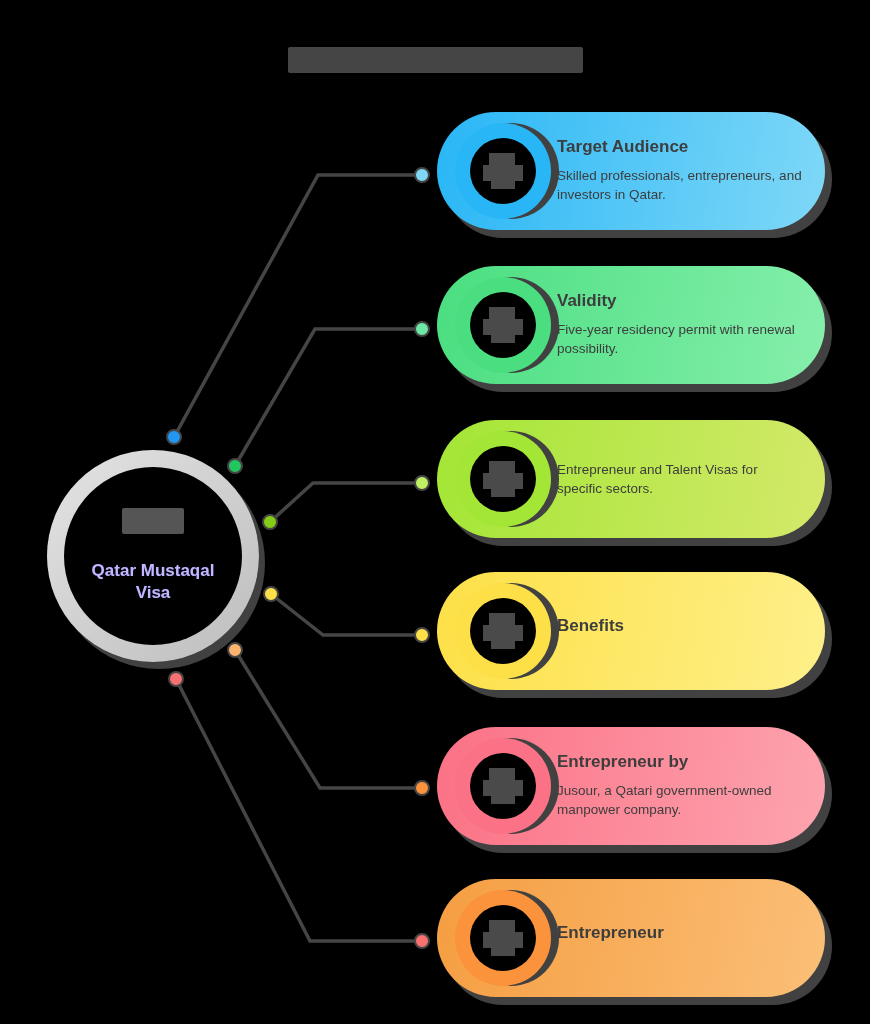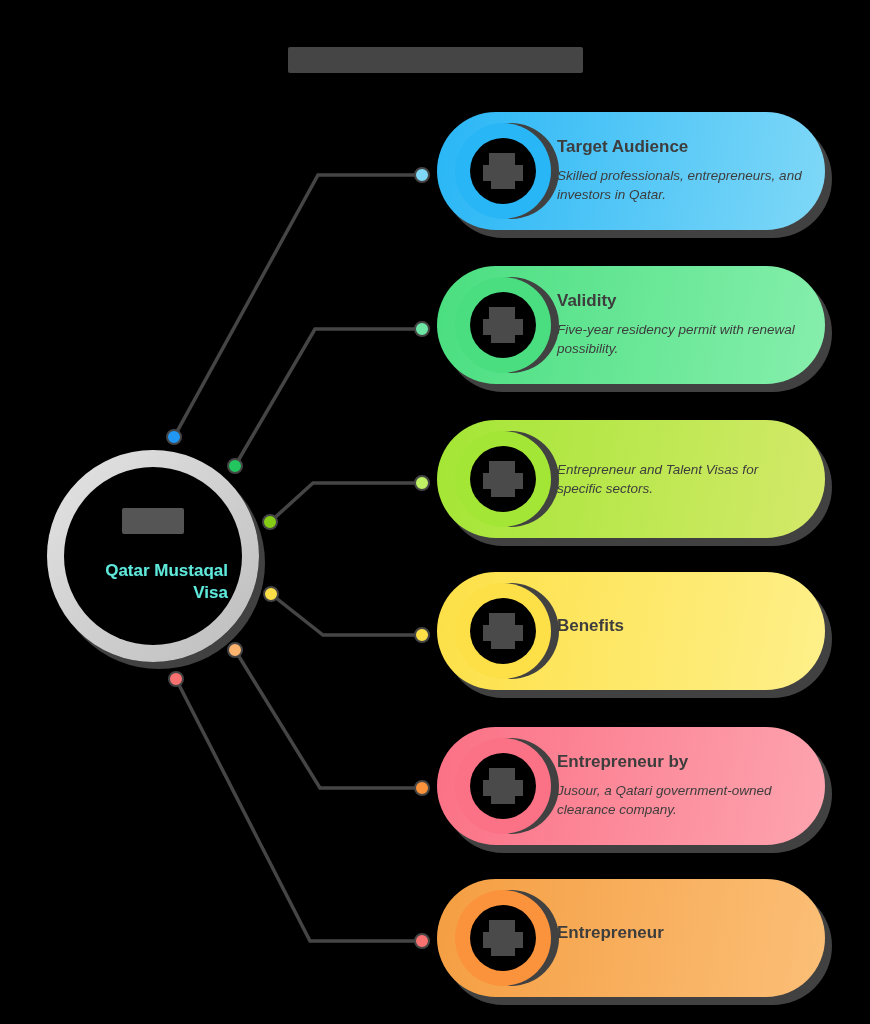--- a/index.html
+++ b/index.html
@@ -56,24 +56,24 @@
     align-items: center;
     justify-content: center;
   }
   #hub-icon-redacted {
     width: 62px; height: 26px;
     background: #555555;
     border-radius: 2px;
     margin-bottom: 26px;
   }
   #hub-label {
-    color: #5eead4;
+    color: #c4b5fd;
     font-size: 17px;
     font-weight: bold;
-    text-align: right;
+    text-align: center;
     line-height: 1.28;
     width: 150px;
     text-shadow: 0 0 1px rgba(59,130,246,0.4);
   }
 
   
   .card-wrap {
     position: absolute;
     left: 437px;
     width: 388px;
@@ -99,21 +99,20 @@
     font-size: 17px;
     font-weight: bold;
     color: #3d3d3d;
     margin-bottom: 9px;
     line-height: 1.1;
   }
   .card-desc {
     font-size: 13.5px;
     color: #3d3d3d;
     line-height: 1.42;
-    font-style: italic;
   }
 
   
   .icon-ring-shadow {
     position: absolute;
     left: 26px; top: 50%;
     transform: translateY(-50%);
     width: 96px; height: 96px;
     border-radius: 50%;
     background: #414141;
@@ -257,21 +256,21 @@
         <div class="card-shadow"></div>
         <div class="card" style="background: linear-gradient(100deg, rgb(251, 113, 133) 0%, rgb(253, 164, 175) 100%);">
           <div class="icon-ring-shadow"></div>
           <div class="icon-ring" style="background: rgb(251, 113, 133);">
             <div class="icon-ring-hole">
               <div class="icon-redacted"></div>
             </div>
           </div>
           <div class="card-body">
             <div class="card-title">Entrepreneur by</div>
-            <div class="card-desc">Jusour, a Qatari government-owned clearance company.</div>
+            <div class="card-desc">Jusour, a Qatari government-owned manpower company.</div>
           </div>
         </div>
       </div>
       <div class="card-wrap" style="top: 879px;">
         <div class="card-shadow"></div>
         <div class="card" style="background: linear-gradient(100deg, rgb(245, 158, 66) 0%, rgb(251, 191, 119) 100%);">
           <div class="icon-ring-shadow"></div>
           <div class="icon-ring" style="background: rgb(251, 146, 60);">
             <div class="icon-ring-hole">
               <div class="icon-redacted"></div>

